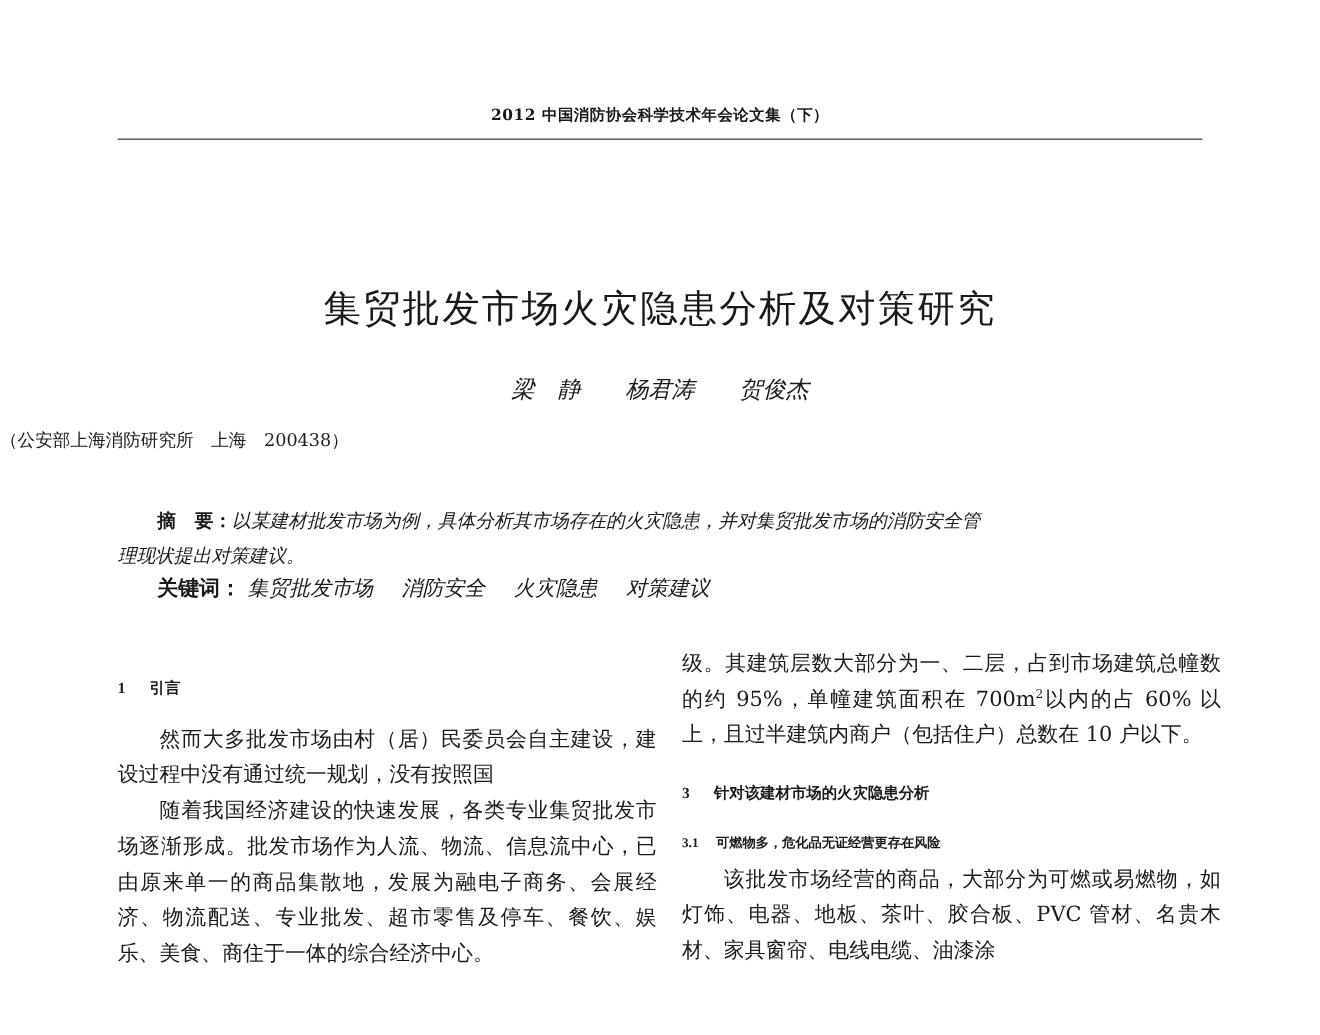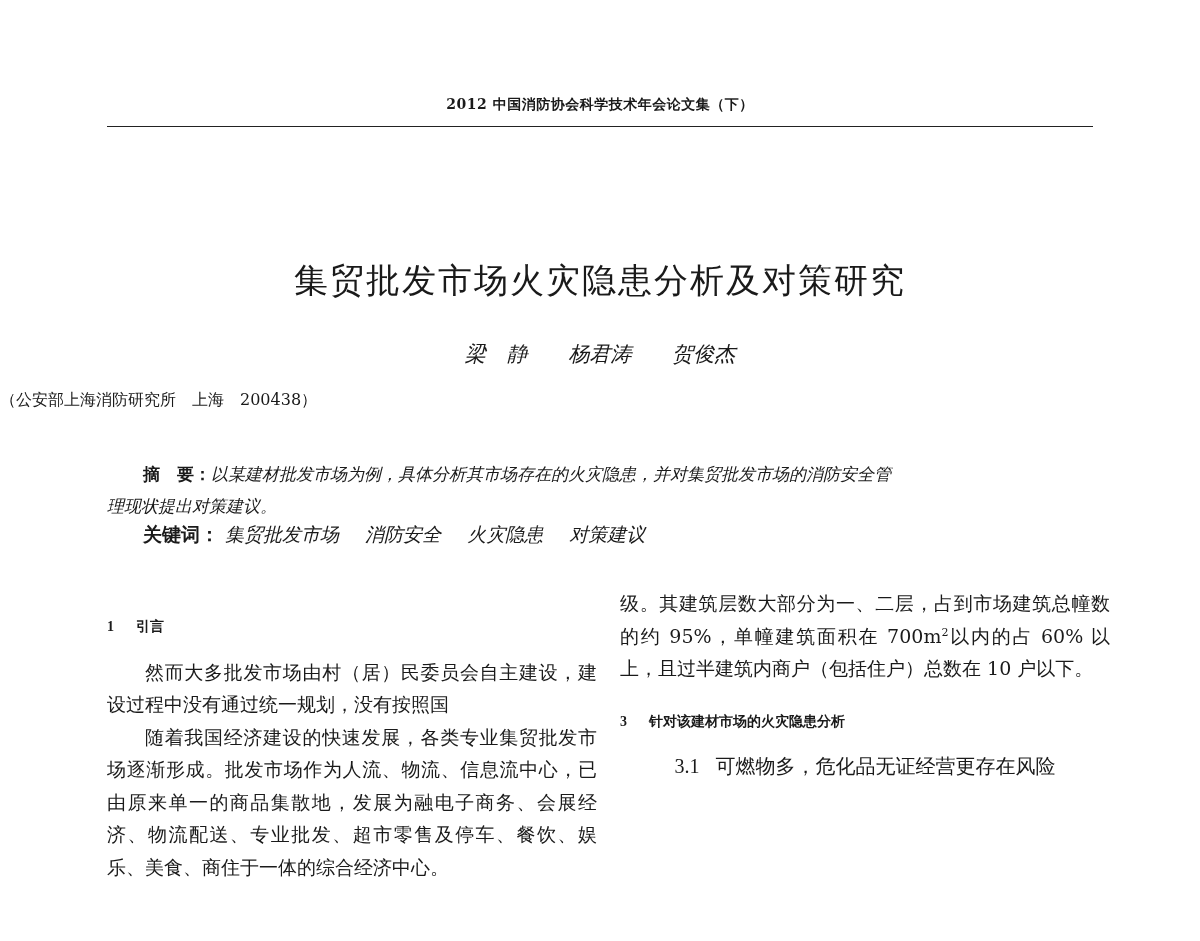--- a/index.html
+++ b/index.html
@@ -38,21 +38,21 @@
   .keywords {
     position: absolute; left: 143px; top: 522px; font-size: 19px; font-style: italic;
   }
   .keywords .label { font-weight: bold; font-style: normal; }
   .keywords .kw { margin-right: 20px; }
   .col { position: absolute; width: 490px; font-size: 19px; line-height: 32.5px; }
   .col-left { left: 107px; top: 610px; }
   .col-right { left: 620px; top: 587px; }
   .h1 { font-family: "DejaVu Sans", "Liberation Sans", sans-serif; font-weight: bold; font-size: 14px; margin: 0 0 12px 0; }
   .h1 .num { font-family: "Liberation Serif", serif; margin-right: 22px; }
-  .h2 { font-family: "DejaVu Sans", "Liberation Sans", sans-serif; font-weight: normal; font-size: 20px; margin: 6px 0 0 0; text-align: center; }
+  .h2 { font-family: "DejaVu Sans", "Liberation Sans", sans-serif; font-weight: bold; font-size: 12px; margin: 6px 0 0 0; }
   .h2 .num { font-family: "Liberation Serif", serif; margin-right: 16px; }
   p { margin: 0; text-align: justify; }
   .p-indent { text-indent: 38px; }
   sup { font-size: 11px; line-height: 0; }
 </style>
 </head>
 <body>
 
 <div class="running-head">2012 中国消防协会科学技术年会论文集（下）</div>
 <div class="head-rule"></div>
@@ -91,13 +91,14 @@
 </div>
 
 <div class="col col-right">
   <p><span>级。其建筑层数大部分为一、二层，占到市场建筑总幢数的约 95%，单幢建筑面积在 700m</span><sup>2</sup><span>以内的占 60% 以上，且过半建筑内商户（包括住户）总数在 10 户以下。</span></p>
   <div class="h1" style="margin-top:20px;">
     <span class="num">3</span><span>针对该建材市场的火灾隐患分析</span>
   </div>
   <div class="h2">
     <span class="num">3.1</span><span>可燃物多，危化品无证经营更存在风险</span>
   </div>
+  <p class="p-indent">该批发市场经营的商品，大部分为可燃或易燃物，如灯饰、电器、地板、茶叶、胶合板、PVC 管材、名贵木材、家具窗帘、电线电缆、油漆涂</p>
 </div>
 
 </body></html>

